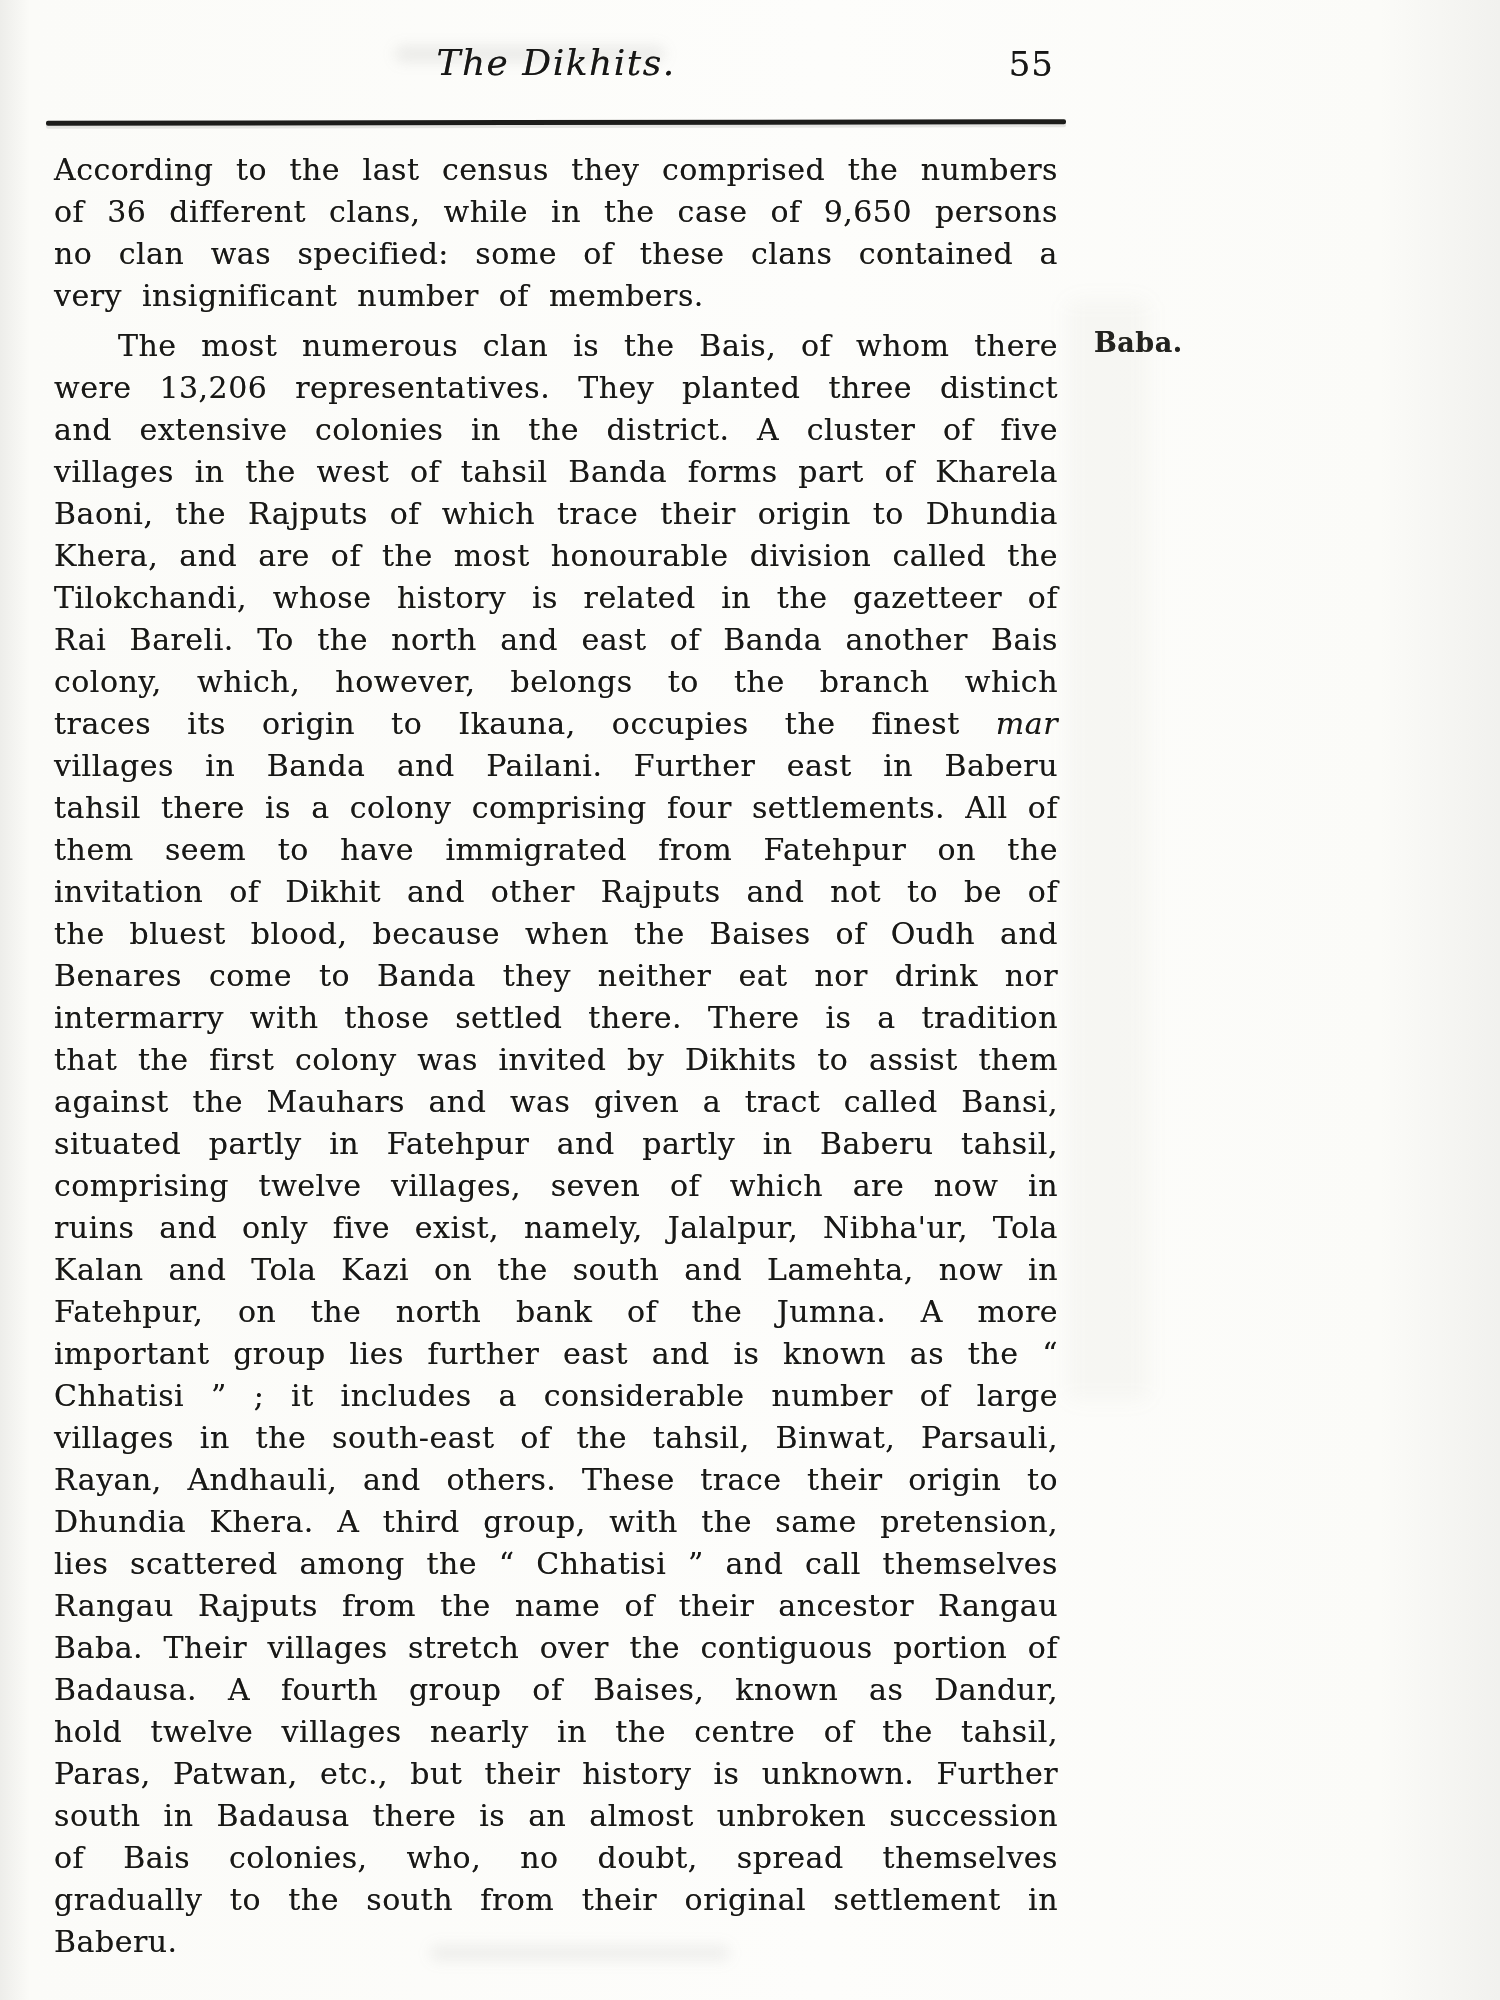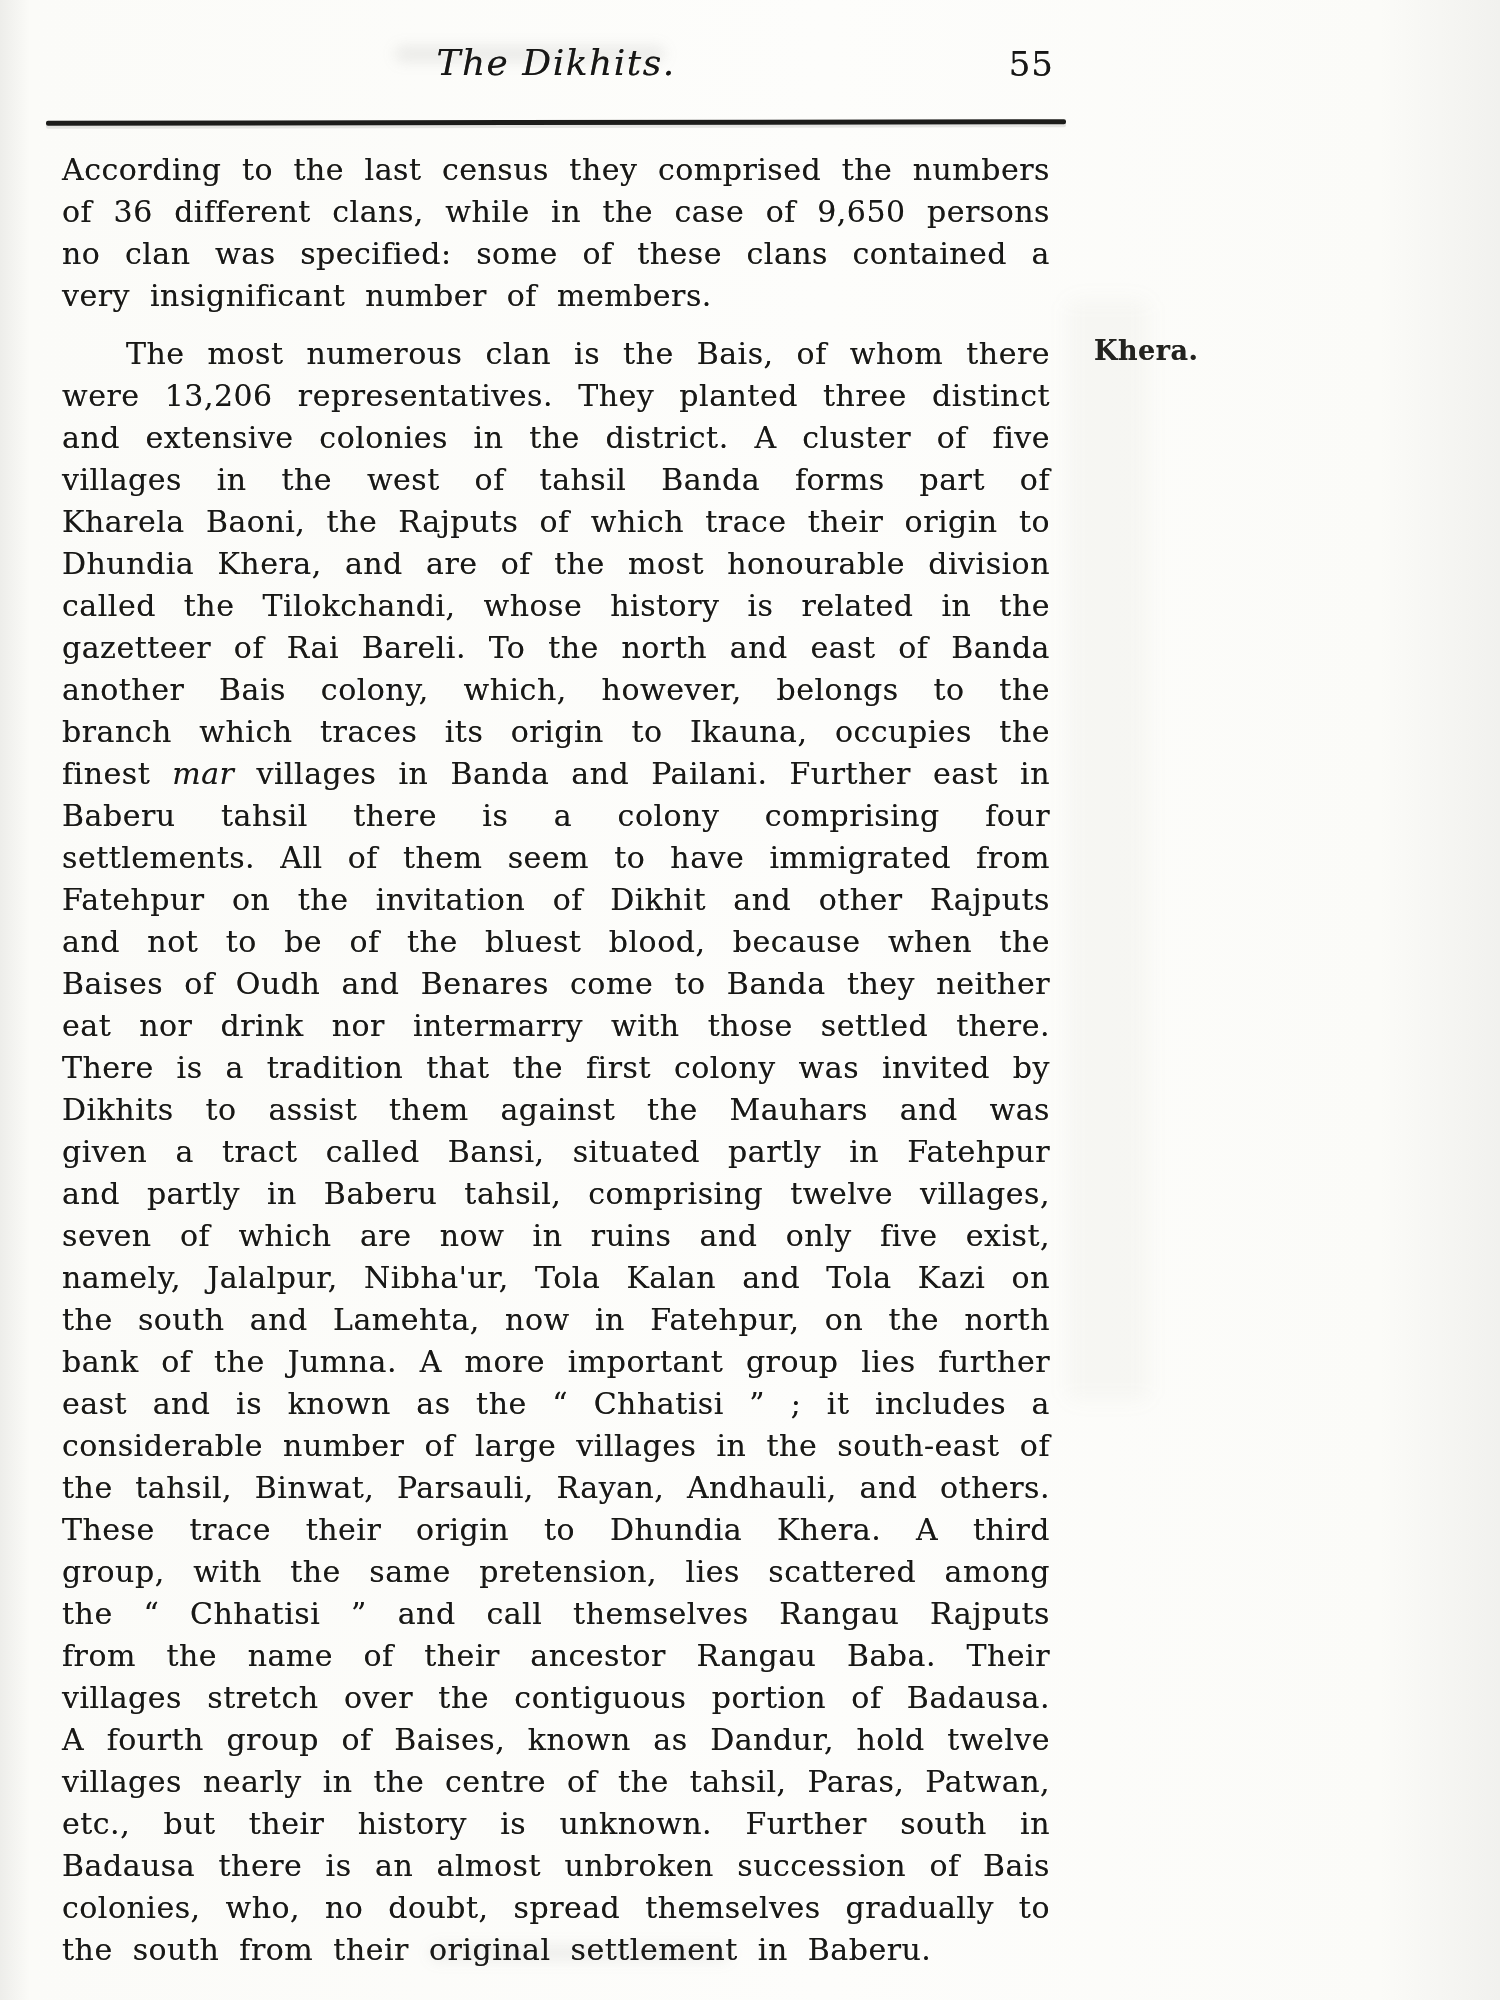--- a/index.html
+++ b/index.html
@@ -54,21 +54,21 @@
     background: #1d1d1b;
     margin: 14px 0 24px 0;
     transform: rotate(-0.08deg);
     box-shadow: 0 3px 0 rgba(30,30,28,0.10);
     border-radius: 2px;
   }
   .body-text {
     position: relative;
   }
   .para {
-    margin: 16px;
+    margin: 8px;
     font-size: 30px;
     line-height: 42px;
     text-align: justify;
     word-spacing: 10px;
     letter-spacing: 0.5px;
     color: #181816;
     text-shadow: 0 0 0.55px rgba(25,25,22,0.55);
   }
   .para.flush {
     text-indent: 0;
@@ -138,21 +138,21 @@
       <div class="page-number">55</div>
     </header>
 
     <div class="header-rule"></div>
 
     <main class="body-text">
 
       <p class="para flush">According to the last census they comprised the numbers of 36 different clans, while in the case of 9,650 persons no clan was specified: some of these clans contained a very insignificant number of members.</p>
 
       <div class="para-wrap">
-        <span class="margin-note">Khera.</span>
+        <span class="margin-note">Baba.</span>
         <p class="para indent"><span>The most numerous clan is the Bais, of whom there were 13,206 representatives.  They planted three distinct and extensive colonies in the district.  A cluster of five villages in the west of tahsil Banda forms part of Kharela Baoni, the Rajputs of which trace their origin to Dhundia Khera, and are of the most honourable division called the Tilokchandi, whose history is related in the gazetteer of Rai Bareli.  To the north and east of Banda another Bais colony, which, however, belongs to the branch which traces its origin to Ikauna, occupies the finest </span><em class="italic-term">mar</em><span> villages in Banda and Pailani.  Further east in Baberu tahsil there is a colony comprising four settlements.  All of them seem to have immigrated from Fatehpur on the invitation of Dikhit and other Rajputs and not to be of the bluest blood, because when the Baises of Oudh and Benares come to Banda they neither eat nor drink nor intermarry with those settled there.  There is a tradition that the first colony was invited by Dikhits to assist them against the Mauhars and was given a tract called Bansi, situated partly in Fatehpur and partly in Baberu tahsil, comprising twelve villages, seven of which are now in ruins and only five exist, namely, Jalalpur, Nibha'ur, Tola Kalan and Tola Kazi on the south and Lamehta, now in Fatehpur, on the north bank of the Jumna.  A more important group lies further east and is known as the “ Chhatisi ” ; it includes a considerable number of large villages in the south-east of the tahsil, Binwat, Parsauli, Rayan, Andhauli, and others.  These trace their origin to Dhundia Khera.  A third group, with the same pretension, lies scattered among the “ Chhatisi ” and call themselves Rangau Rajputs from the name of their ancestor Rangau Baba.  Their villages stretch over the contiguous portion of Badausa.  A fourth group of Baises, known as Dandur, hold twelve villages nearly in the centre of the tahsil, Paras, Patwan, etc., but their history is unknown.  Further south in Badausa there is an almost unbroken succession of Bais colonies, who, no doubt, spread themselves gradually to the south from their original settlement in Baberu.</span></p>
       </div>
 
     </main>
 
   </div>
 
 </div>
 
 </body></html>

